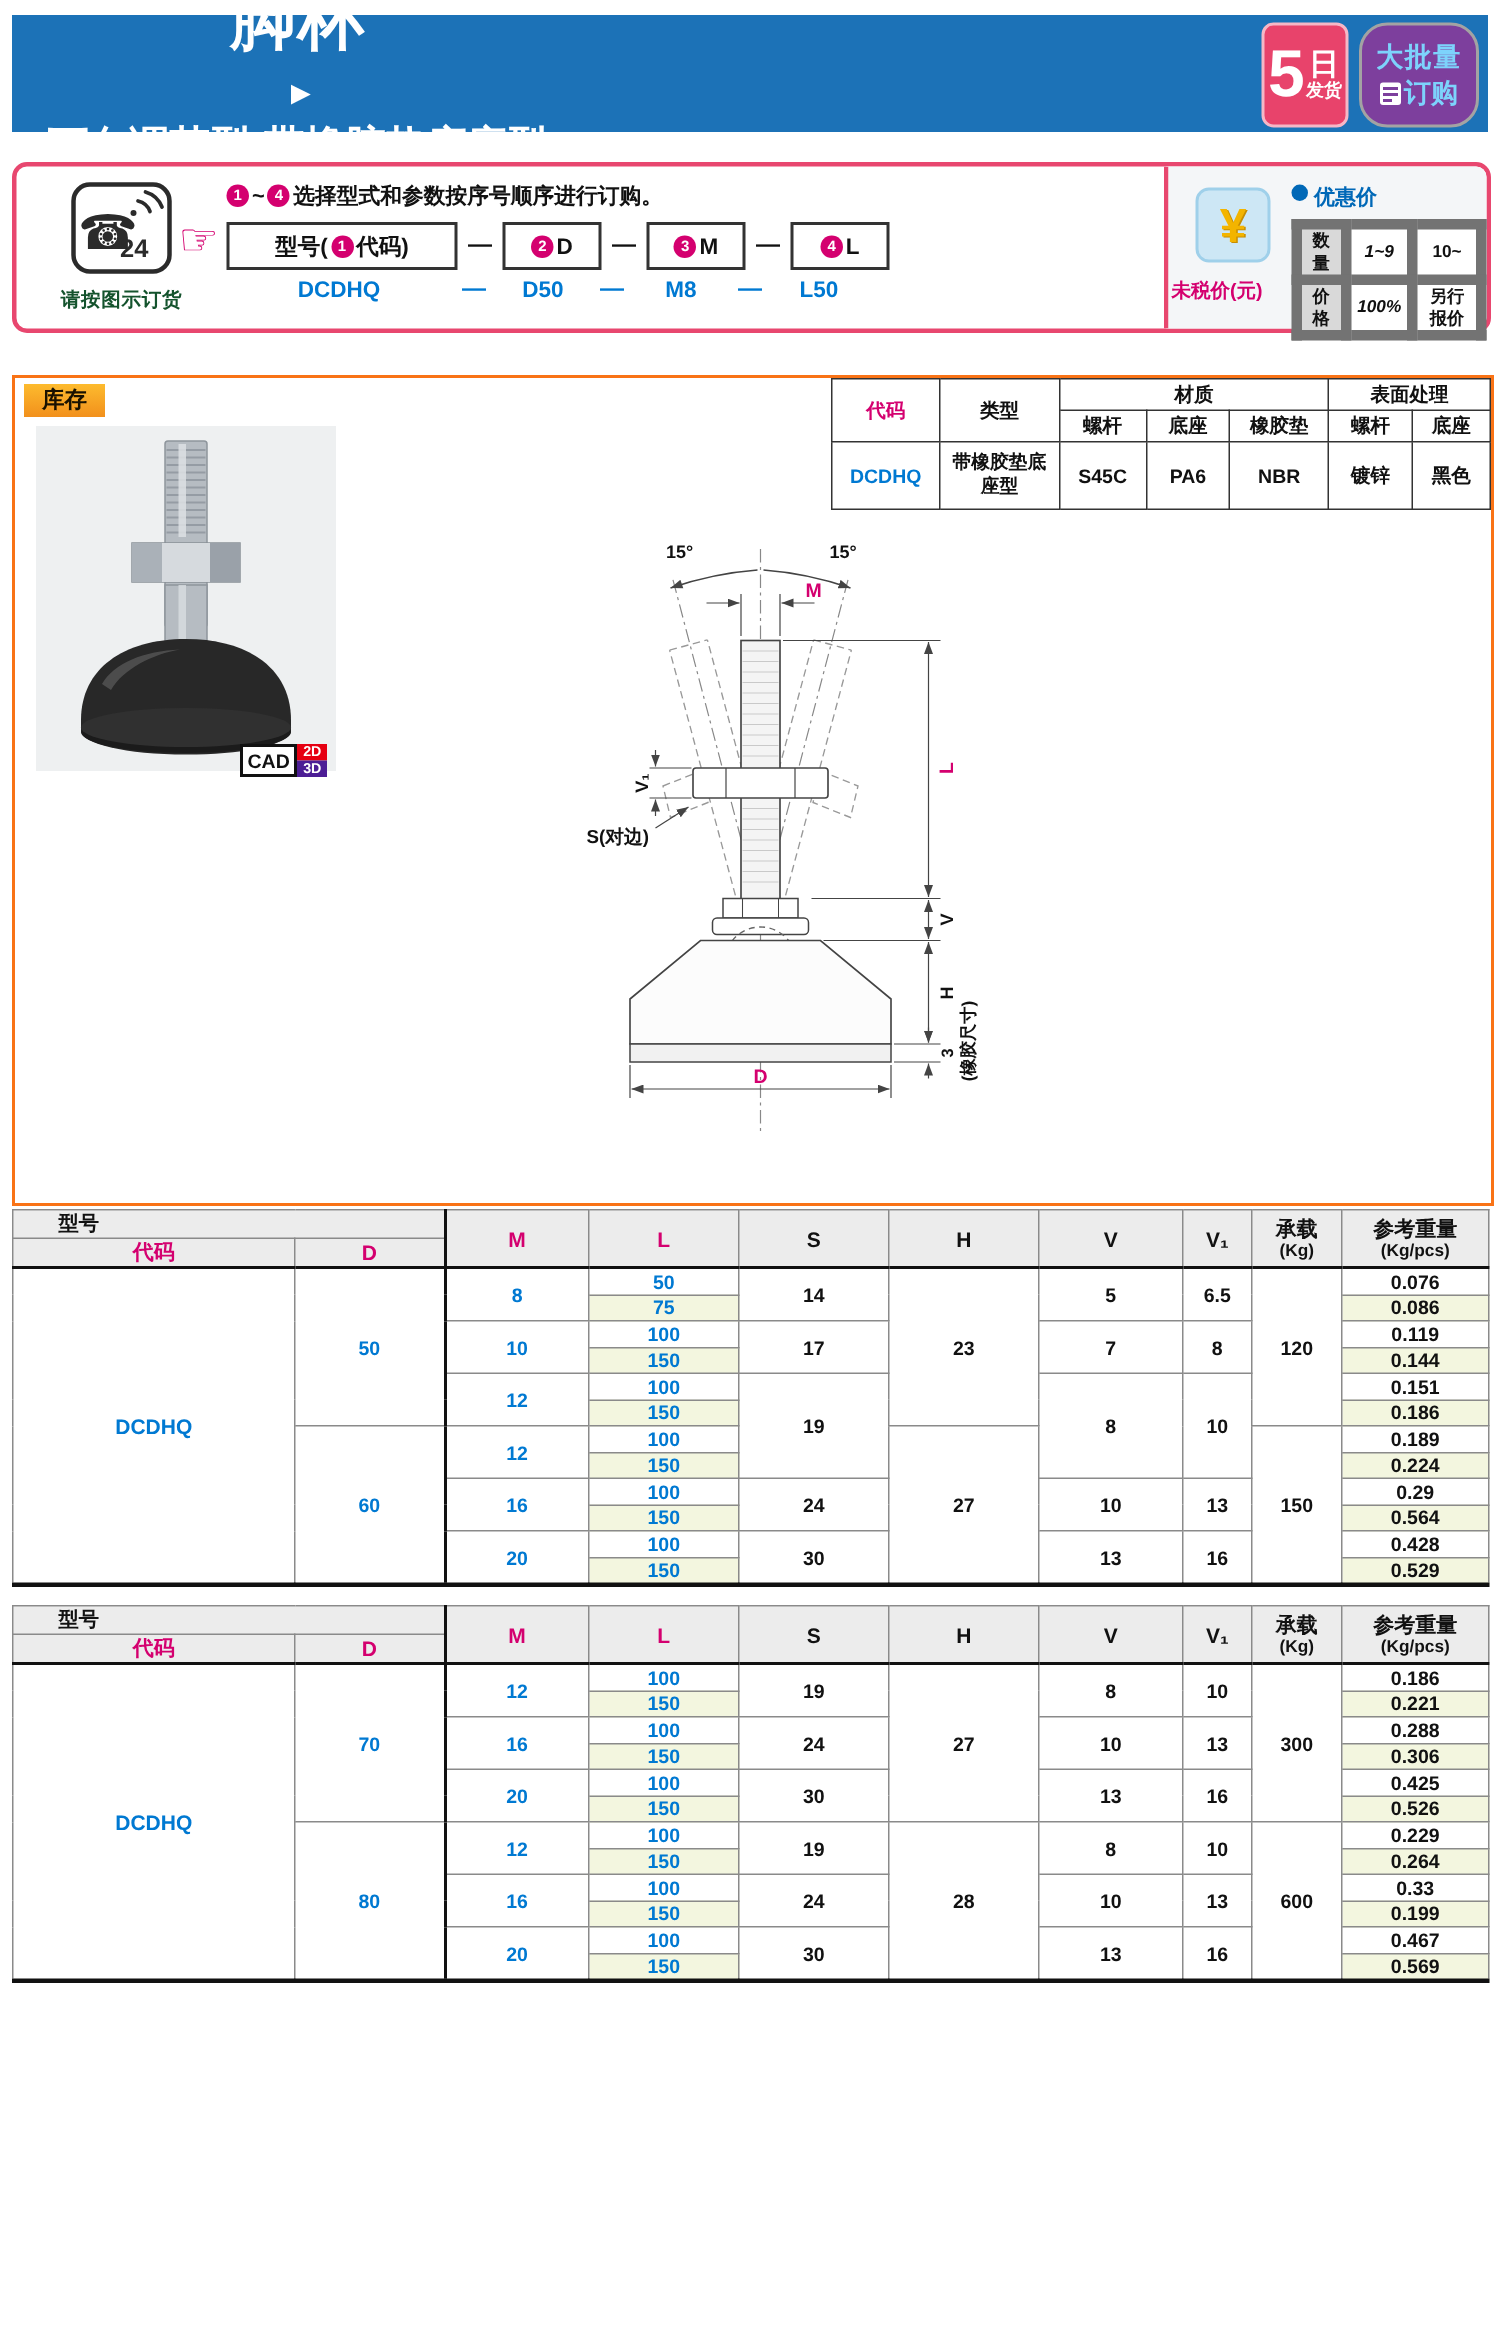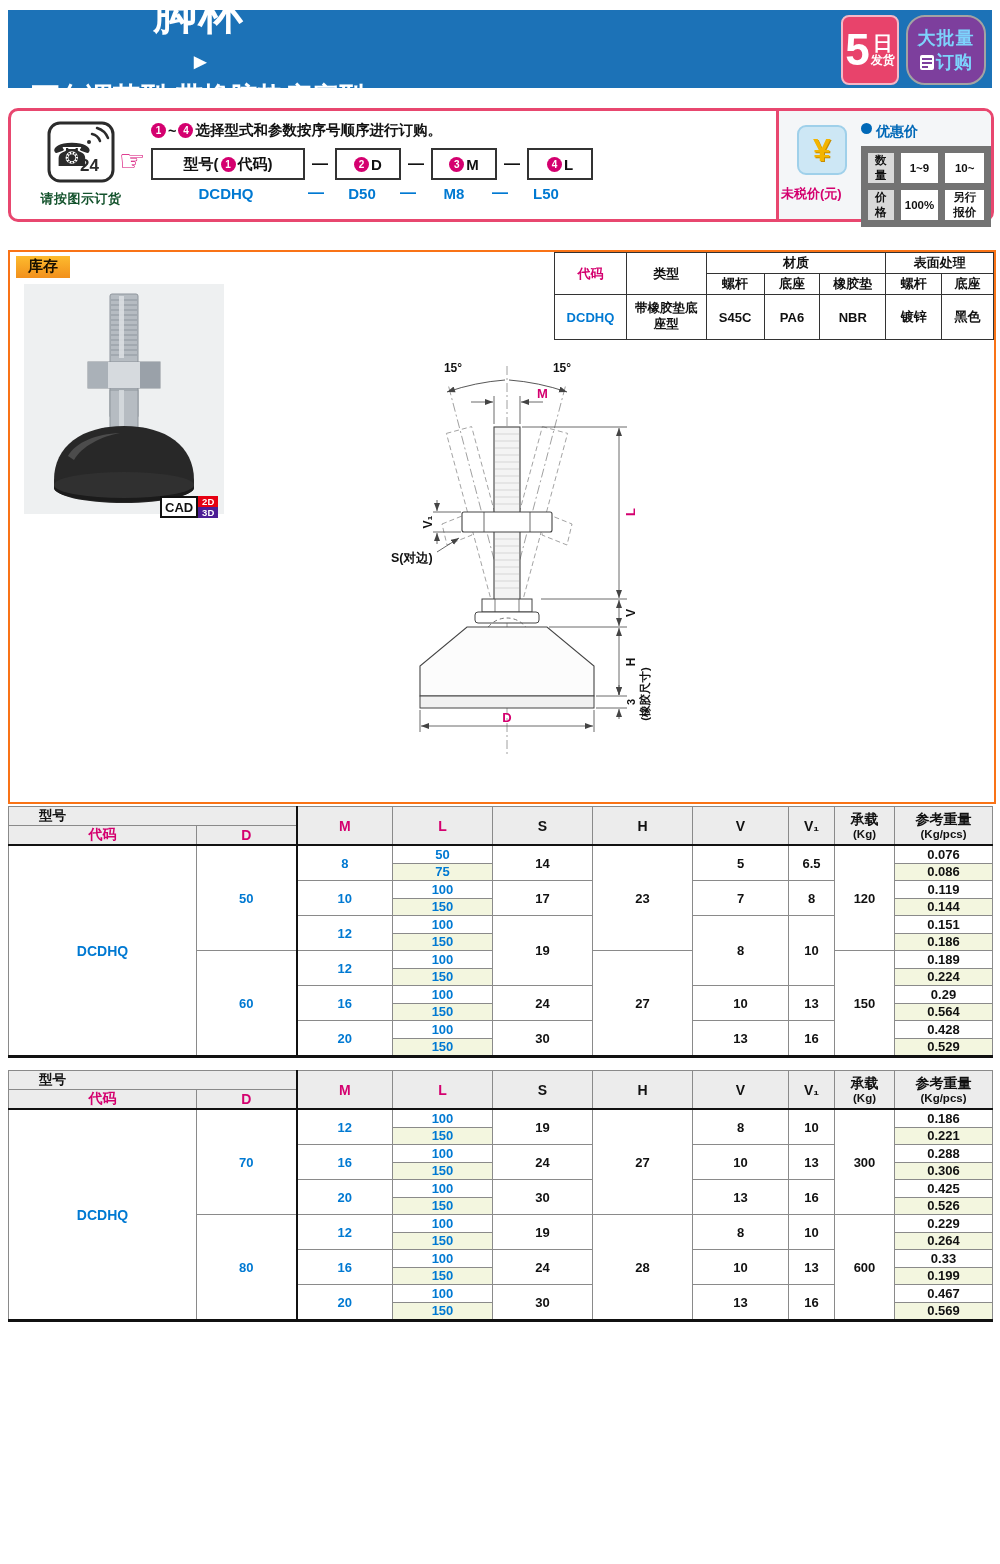--- a/index.html
+++ b/index.html
@@ -55,21 +55,21 @@
   .yensq{width:46px;height:46px;margin:0 auto;background:#cde7f5;border:2px solid #9fd0ea;border-radius:9px;
          display:flex;align-items:center;justify-content:center;}
   .yensq span{font-size:32px;font-weight:bold;color:#f3b400;text-shadow:1px 1px 0 #c78d00;}
   .untaxed{position:absolute;left:2px;top:74px;width:90px;font-size:13px;font-weight:bold;color:#d4006f;white-space:nowrap;}
   .discount{position:absolute;left:82px;top:12px;}
   .disc-title{display:flex;gap:4px;color:#0068b7;font-size:14px;font-weight:bold;}
   .disc-dot{width:11px;height:11px;border-radius:50%;background:#0068b7;display:inline-block;}
   .pricetbl{border-collapse:collapse;margin-top:5px;font-size:11.5px;font-weight:bold;color:#111;}
   .pricetbl td{border:7px solid #737373;text-align:center;height:20px;padding:0 3px;background:#fff;}
   .pricetbl td.hd{background:#d9d9d9;width:34px;}
-  .pricetbl td.c1{width:36px;} .pricetbl td.c2{width:56px;}
+  .pricetbl td.c1{width:36px;font-style:italic;} .pricetbl td.c2{width:56px;}
 
   
   .mainbox{position:absolute;left:8px;top:250px;width:984px;height:550px;border:2px solid #f97316;background:#fff;}
   .stock{position:absolute;left:6px;top:4px;background:#f7a11d;color:#191100;font-size:15px;font-weight:bold;
          padding:1px 12px 2px;background:linear-gradient(#fdbb2e,#f2901c);}
   .photo{position:absolute;left:14px;top:32px;width:200px;height:230px;}
   .cadbadge{position:absolute;left:150px;top:244px;display:flex;align-items:stretch;}
   .cadtxt{border:2px solid #111;background:#fff;color:#111;font-size:13px;font-weight:bold;
           display:flex;align-items:center;padding:0 3px;}
   .cadcol{display:flex;flex-direction:column;}

